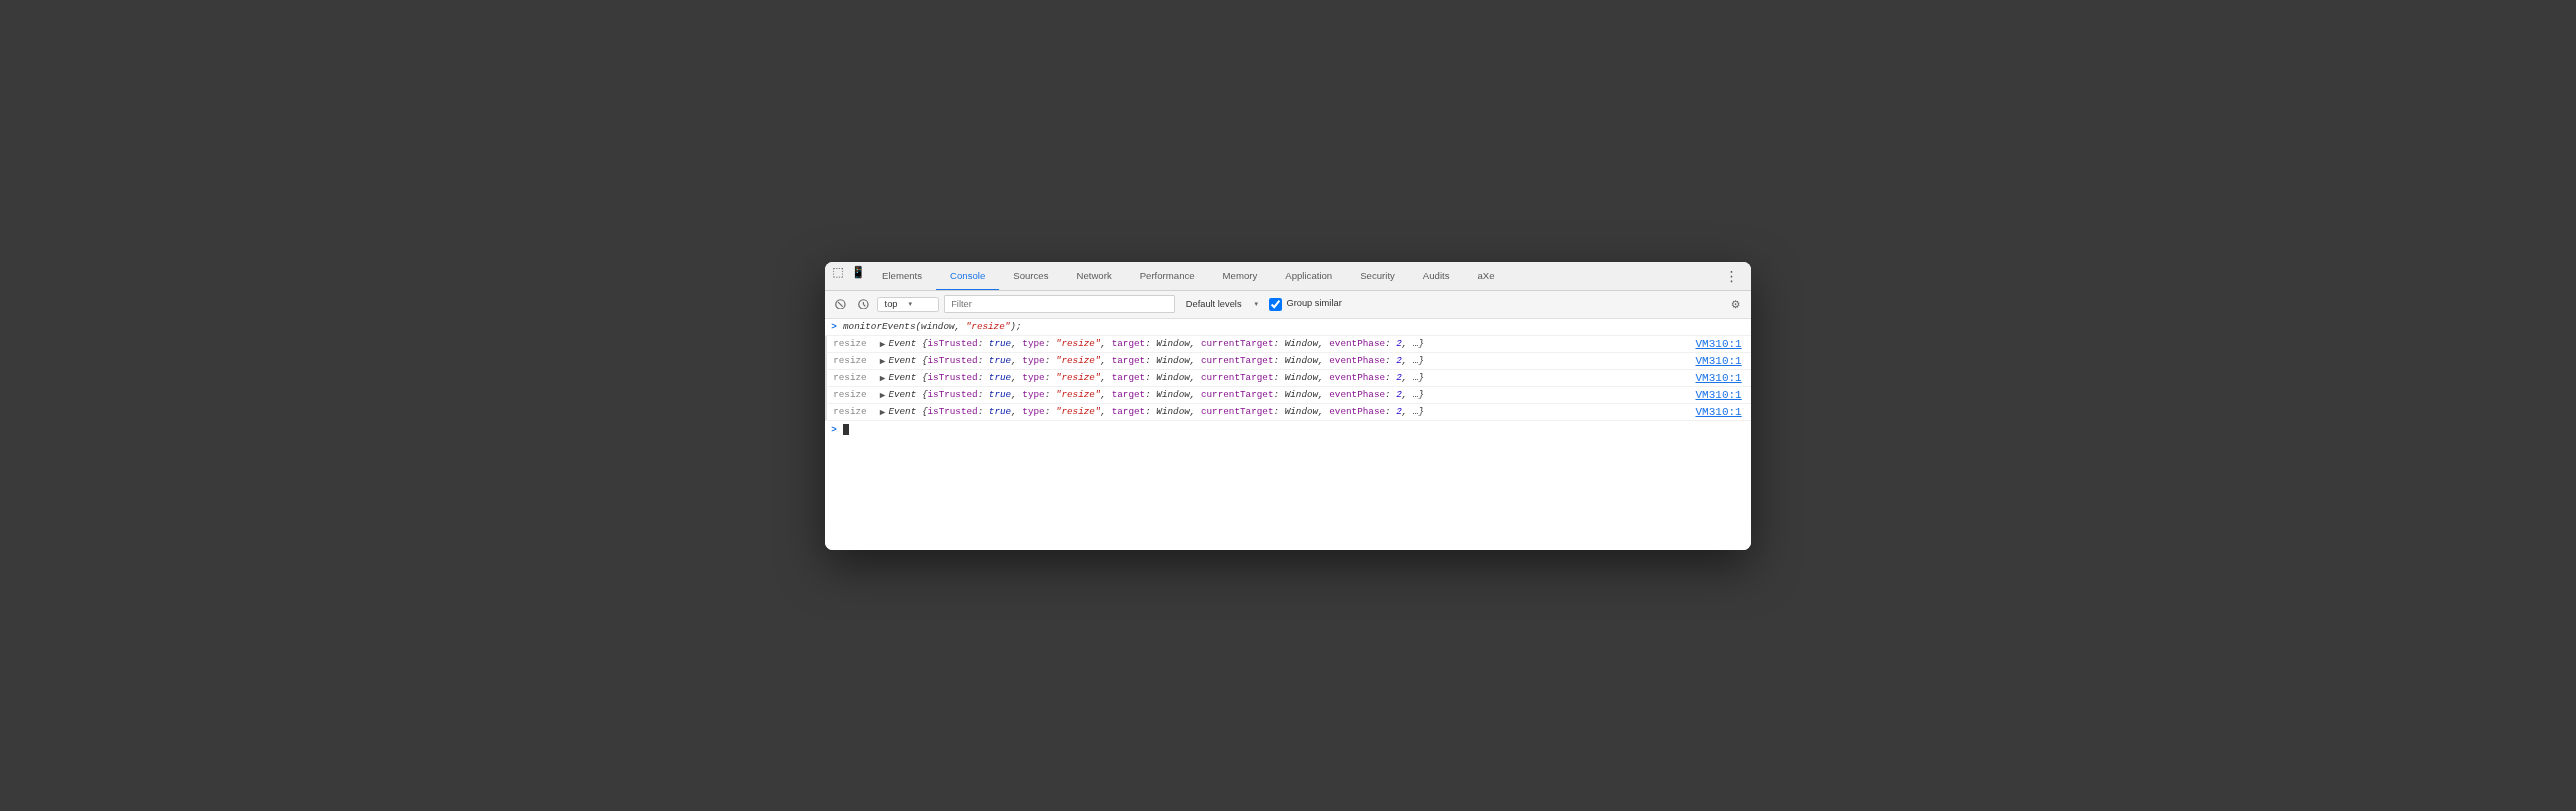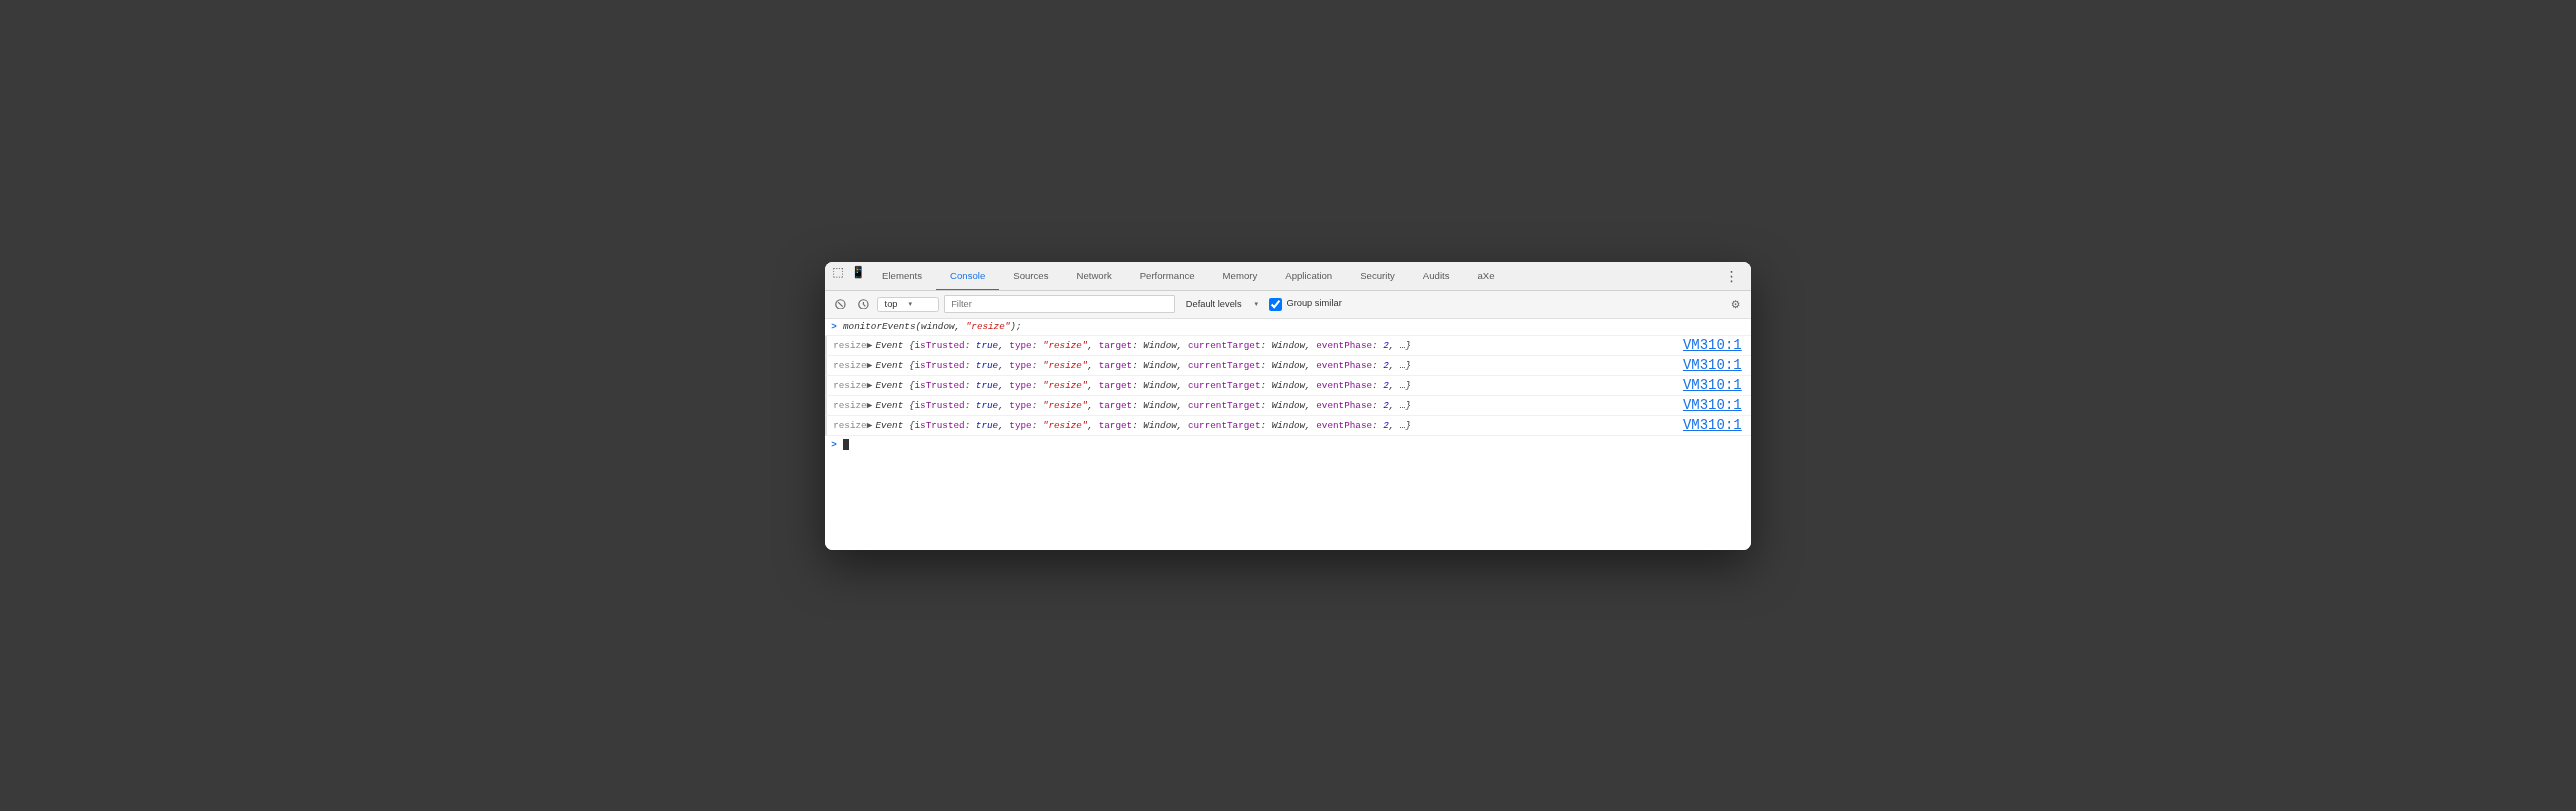--- a/index.html
+++ b/index.html
@@ -218,36 +218,36 @@
     }
 
     .console-line.output-prompt::before {
       content: '<';
       color: #888;
       margin-right: 6.2px;
     }
 
     .line-prefix {
       color: #888;
-      margin-right: 0;
+      margin-right: 13px;
     }
 
     .code-default { color: #333; font-style: italic; }
     .code-string  { color: #c41a16; font-style: italic; }
     .code-keyword { color: #0d22aa; font-style: italic; font-weight: normal; }
     .code-number  { color: #1c00cf; font-style: italic; }
     .code-key     { color: #881391; }
     .code-triangle { color: #555; margin-right: 3.1px; cursor: pointer; }
 
     .line-source {
       margin-left: auto;
       color: #1a73e8;
       text-decoration: underline;
       cursor: pointer;
-      font-size: 14px;
+      font-size: 11px;
       padding-right: 3.1px;
     }
 
     .console-input-line {
       display: flex;
       align-items: center;
       padding: 3.1px 6.2px;
       min-height: 18.5px;
     }
 

